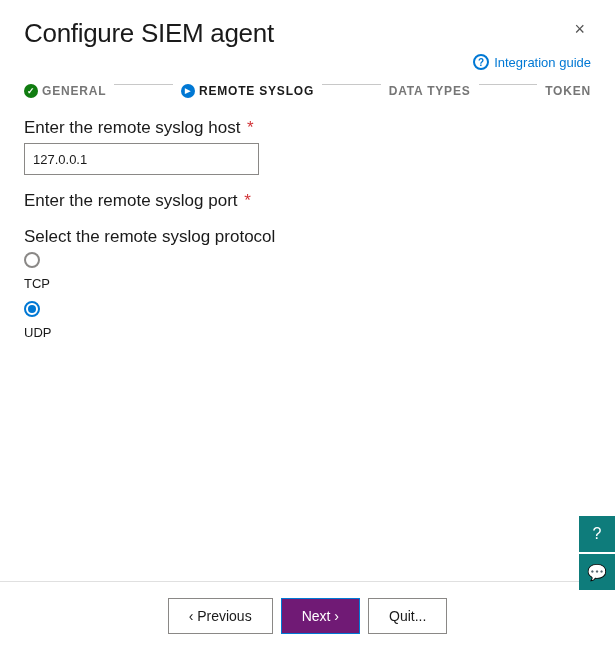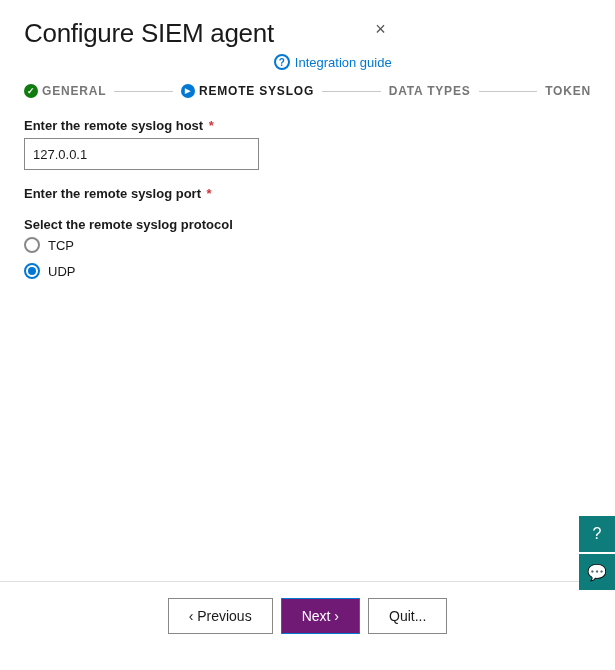--- a/index.html
+++ b/index.html
@@ -17,21 +17,21 @@
       background: #fff;
       width: 615px;
       height: 670px;
       position: relative;
       display: flex;
       flex-direction: column;
       box-shadow: 0 2px 12px rgba(0,0,0,0.18);
     }
     .dialog-header {
       display: flex;
-      justify-content: flex-start;
+      justify-content: space-between;
       align-items: flex-start;
       padding: 18px 24px 0 24px;
     }
     .dialog-title {
       font-size: 26px;
       font-weight: 300;
       color: #1a1a1a;
       letter-spacing: -0.3px;
     }
     .close-btn {
@@ -67,21 +67,20 @@
     }
     .header-right {
       display: flex;
       flex-direction: column;
       align-items: flex-end;
       gap: 8px;
     }
     
     .steps-bar {
       display: flex;
-      align-items: center;
       padding: 14px 24px 0 24px;
       gap: 8px;
     }
     .step {
       display: flex;
       align-items: center;
       gap: 4px;
       font-size: 10px;
       font-weight: 600;
       letter-spacing: 0.5px;
@@ -132,48 +131,48 @@
     .form-content {
       flex: 1;
       padding: 20px 24px 0 24px;
       overflow-y: auto;
     }
     .form-group {
       margin-bottom: 16px;
     }
     .form-label {
       display: block;
-      font-size: 13px;
+      font-size: 17px;
       color: #1a1a1a;
       margin-bottom: 5px;
-      font-weight: bold;
     }
     .required {
       color: #d13438;
       margin-left: 2px;
     }
     .form-input {
       width: 235px;
       height: 32px;
       border: 1px solid #8a8886;
       padding: 0 8px;
       font-size: 13px;
       color: #1a1a1a;
       outline: none;
       background: #fff;
     }
     .radio-group {
       margin-top: 4px;
     }
     .radio-option {
       display: flex;
-      align-items: flex-end;
+      align-items: flex-start;
       gap: 8px;
       margin-bottom: 10px;
       cursor: pointer;
+      flex-direction: column;
     }
     .radio-option label {
       font-size: 13px;
       color: #1a1a1a;
       cursor: pointer;
     }
     
     .radio-custom {
       width: 16px;
       height: 16px;

